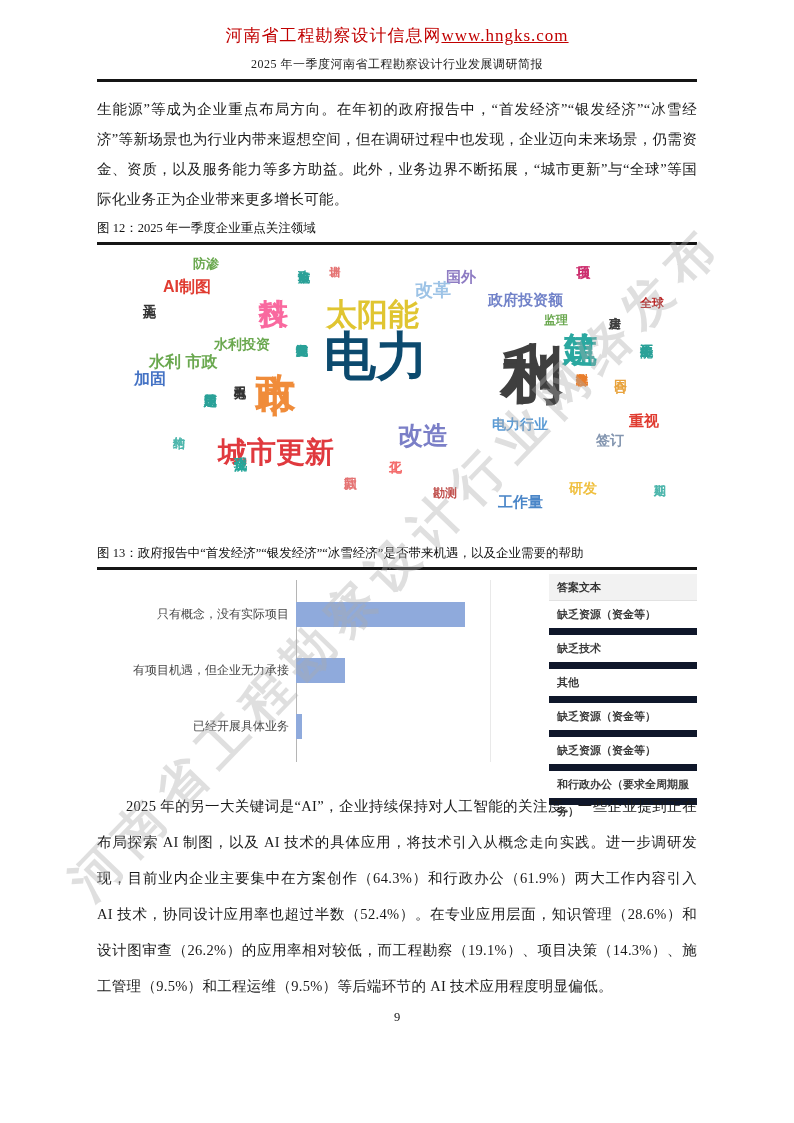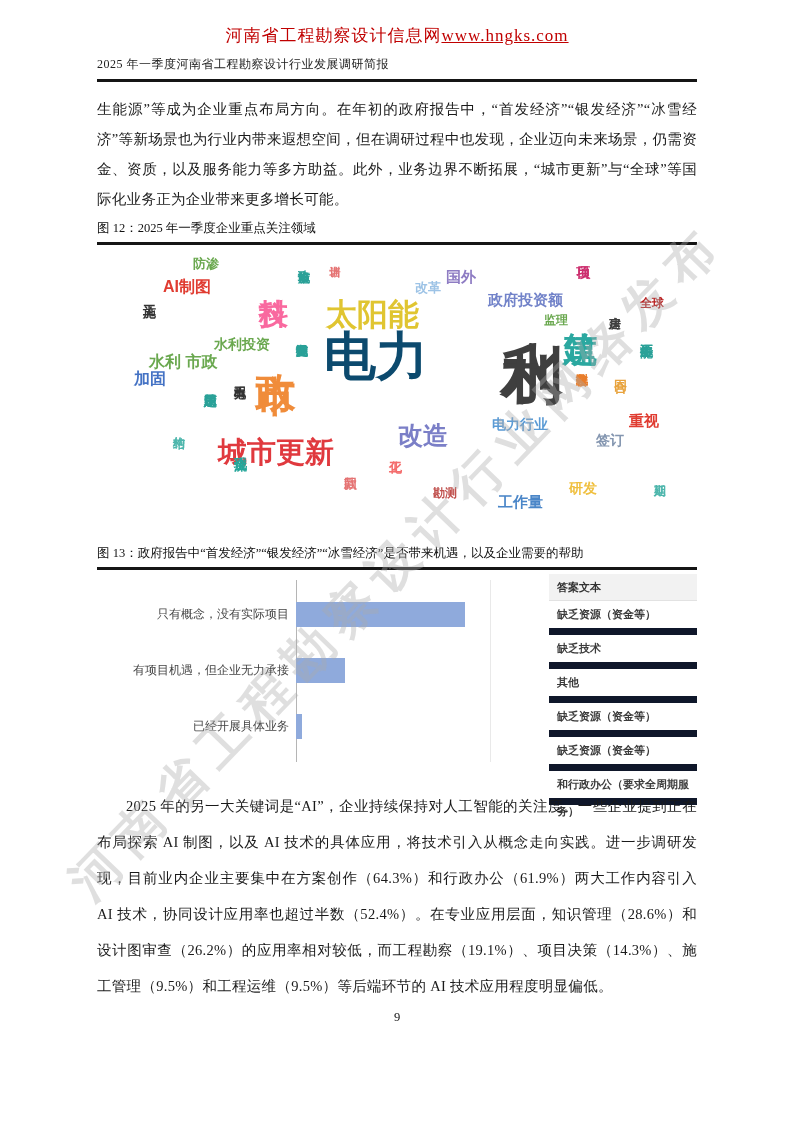--- a/index.html
+++ b/index.html
@@ -18,21 +18,21 @@
     position:absolute;left:50%;top:50%;
     transform:translate(-50%,-50%) rotate(-46deg);
     font-size:50px;letter-spacing:11px;font-weight:bold;
     color:rgba(172,172,172,0.38);
     white-space:nowrap;pointer-events:none;z-index:3;
     font-family:"Liberation Serif",serif;
   }
   
   .hdr{padding-top:24px;text-align:center;font-size:17px;color:#c00000;letter-spacing:1px;}
   .hdr .url{text-decoration:underline;color:#c00000;margin-top:16px;}
-  .sub{margin-top:9px;text-align:left;font-size:12px;color:#222;letter-spacing:0.5px;
+  .sub{margin-top:9px;text-align:center;font-size:12px;color:#222;letter-spacing:0.5px;
        padding-bottom:6px;border-bottom:3px solid #151515;}
   
   .para{font-size:14.5px;line-height:30px;text-align:justify;margin-top:12px;letter-spacing:0.3px;}
   .para2{font-size:14.5px;line-height:36px;text-align:justify;margin-top:14px;text-indent:2em;letter-spacing:0.3px;}
   
   .figcap{margin-top:6px;font-size:12.5px;color:#111;padding-bottom:5px;border-bottom:3px solid #151515;}
   .figcap2{margin-top:14px;font-size:12.5px;color:#111;padding-bottom:5px;border-bottom:3px solid #151515;}
   
   .wordcloud{position:relative;width:600px;height:284px;margin-top:2px;
              font-family:"Liberation Sans","DejaVu Sans",sans-serif;}
@@ -84,21 +84,21 @@
         <span class="wcw" style="left: 229px; top: 52px; font-size: 31px; color: rgb(224, 197, 49);">太阳能</span>
         <span class="wcw" style="left: 121px; top: 191px; font-size: 29px; color: rgb(224, 57, 62);">城市更新</span>
         <span class="wcw v" style="left: 162px; top: 28px; font-size: 29px; color: rgb(249, 105, 159);">科技</span>
         <span class="wcw" style="left: 301px; top: 176px; font-size: 25px; color: rgb(123, 127, 199);">改造</span>
         <span class="wcw" style="left: 66px; top: 32px; font-size: 16px; color: rgb(224, 60, 49);">AI制图</span>
         <span class="wcw" style="left: 96px; top: 10px; font-size: 13px; color: rgb(106, 168, 79);">防渗</span>
         <span class="wcw v" style="left: 46px; top: 47px; font-size: 13px; color: rgb(51, 51, 51);">施工</span>
         <span class="wcw v" style="left: 201px; top: 14px; font-size: 12px; color: rgb(42, 161, 152);">市政设施</span>
         <span class="wcw v" style="left: 232px; top: 10px; font-size: 11px; color: rgb(229, 115, 115);">培训</span>
         <span class="wcw" style="left: 349px; top: 22px; font-size: 15px; color: rgb(142, 124, 195);">国外</span>
-        <span class="wcw" style="left: 318px; top: 34px; font-size: 13px; color: rgb(157, 195, 230);">改革</span>
+        <span class="wcw" style="left: 318px; top: 34px; font-size: 18px; color: rgb(157, 195, 230);">改革</span>
         <span class="wcw" style="left: 391px; top: 45px; font-size: 15px; color: rgb(114, 131, 201);">政府投资额</span>
         <span class="wcw" style="left: 447px; top: 35px; font-size: 12px; color: rgb(106, 168, 79); margin-top: 32px;">监理</span>
         <span class="wcw v" style="left: 480px; top: 8px; font-size: 14px; color: rgb(204, 46, 110);">项目</span>
         <span class="wcw" style="left: 543px; top: 50px; font-size: 12px; color: #b91c1c;">全球</span>
         <span class="wcw v" style="left: 512px; top: 60px; font-size: 12px; color: rgb(64, 64, 64);">房建</span>
         <span class="wcw v" style="left: 543px; top: 87px; font-size: 13px; color: rgb(42, 161, 152);">再生能源</span>
         <span class="wcw v" style="left: 517px; top: 122px; font-size: 13px; color: rgb(232, 163, 61);">合同</span>
         <span class="wcw v" style="left: 479px; top: 117px; font-size: 12px; color: rgb(232, 125, 43);">数字化转型</span>
         <span class="wcw" style="left: 117px; top: 90px; font-size: 14px; color: rgb(106, 168, 79);">水利投资</span>
         <span class="wcw" style="left: 52px; top: 107px; font-size: 16px; color: rgb(106, 168, 79);">水利 市政</span>

